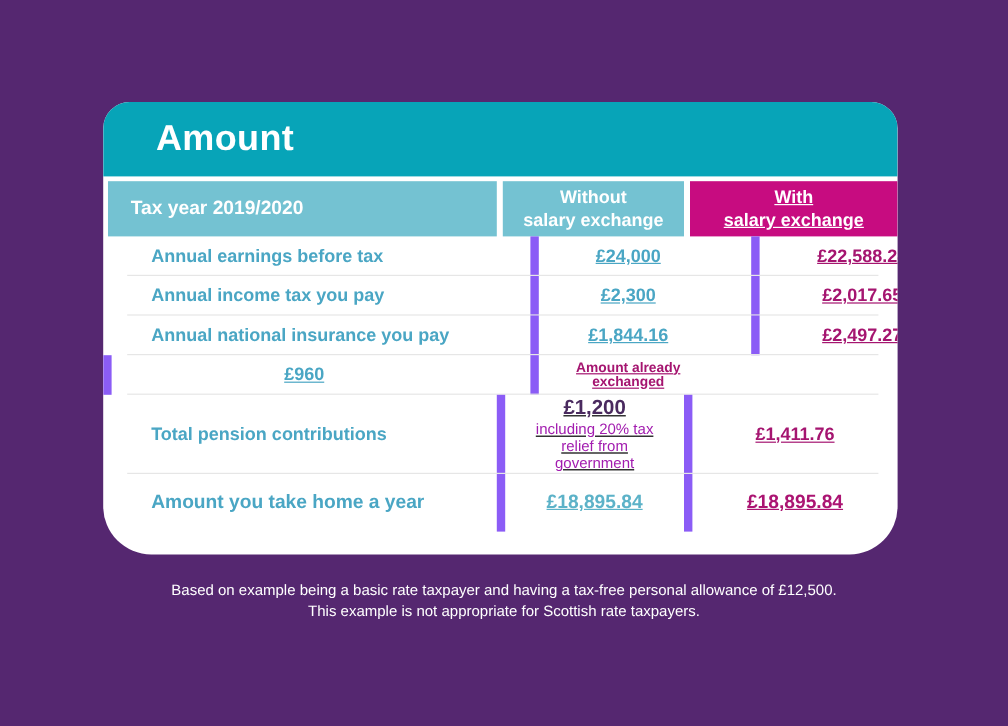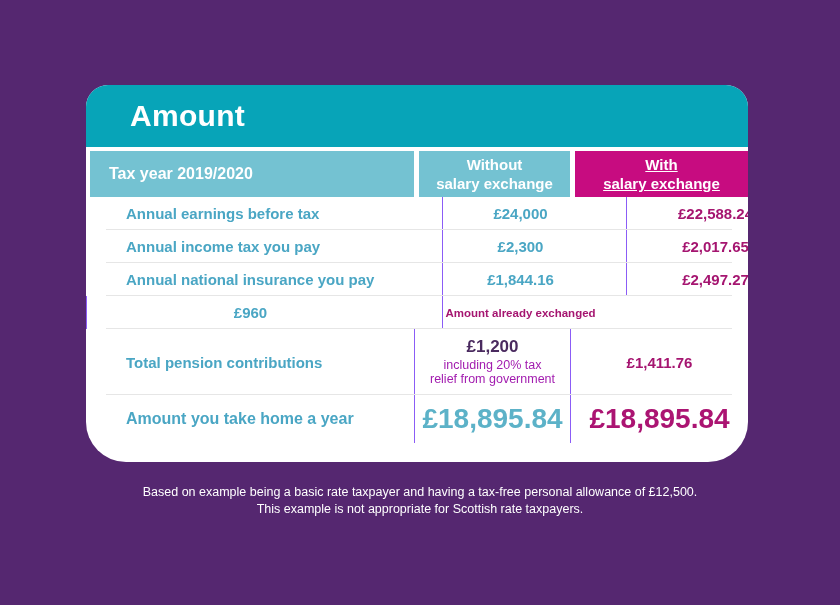--- a/index.html
+++ b/index.html
@@ -93,30 +93,31 @@
     padding-left: 40px;
     color: #4aa6c4;
     font-weight: bold;
     font-size: 15px;
   }
   .cell.val {
     justify-content: center;
     text-align: center;
     font-weight: bold;
     font-size: 15px;
-    border-left: 1px solid #8b5cf6;
+    border-left: 7px solid #8b5cf6;
     flex-direction: column;
+    text-decoration: underline;
   }
   .val.teal { color: #4aa6c4; }
   .val.pink { color: #a51570; }
   .val .small-note { font-size: 11.5px; font-weight: bold; }
   .pension-main { color: #4a2a5f; font-size: 17px; font-weight: bold; line-height: 1.2; }
   .pension-sub  { color: #a21caf; font-size: 12.5px; font-weight: normal; line-height: 1.15; padding: 0 14px; }
   .row.total .cell.lbl { font-size: 16px; }
-  .row.total .cell.val { font-size: 28px; }
+  .row.total .cell.val { font-size: 16px; }
   .row.total .val.teal { color: #5cb2c8; }
   .row.total .val.pink { color: #ab1472; }
   .footnote {
     position: absolute;
     left: 0; right: 0;
     top: 484px;
     text-align: center;
     color: #ffffff;
     font-size: 12.5px;
     line-height: 1.35;

